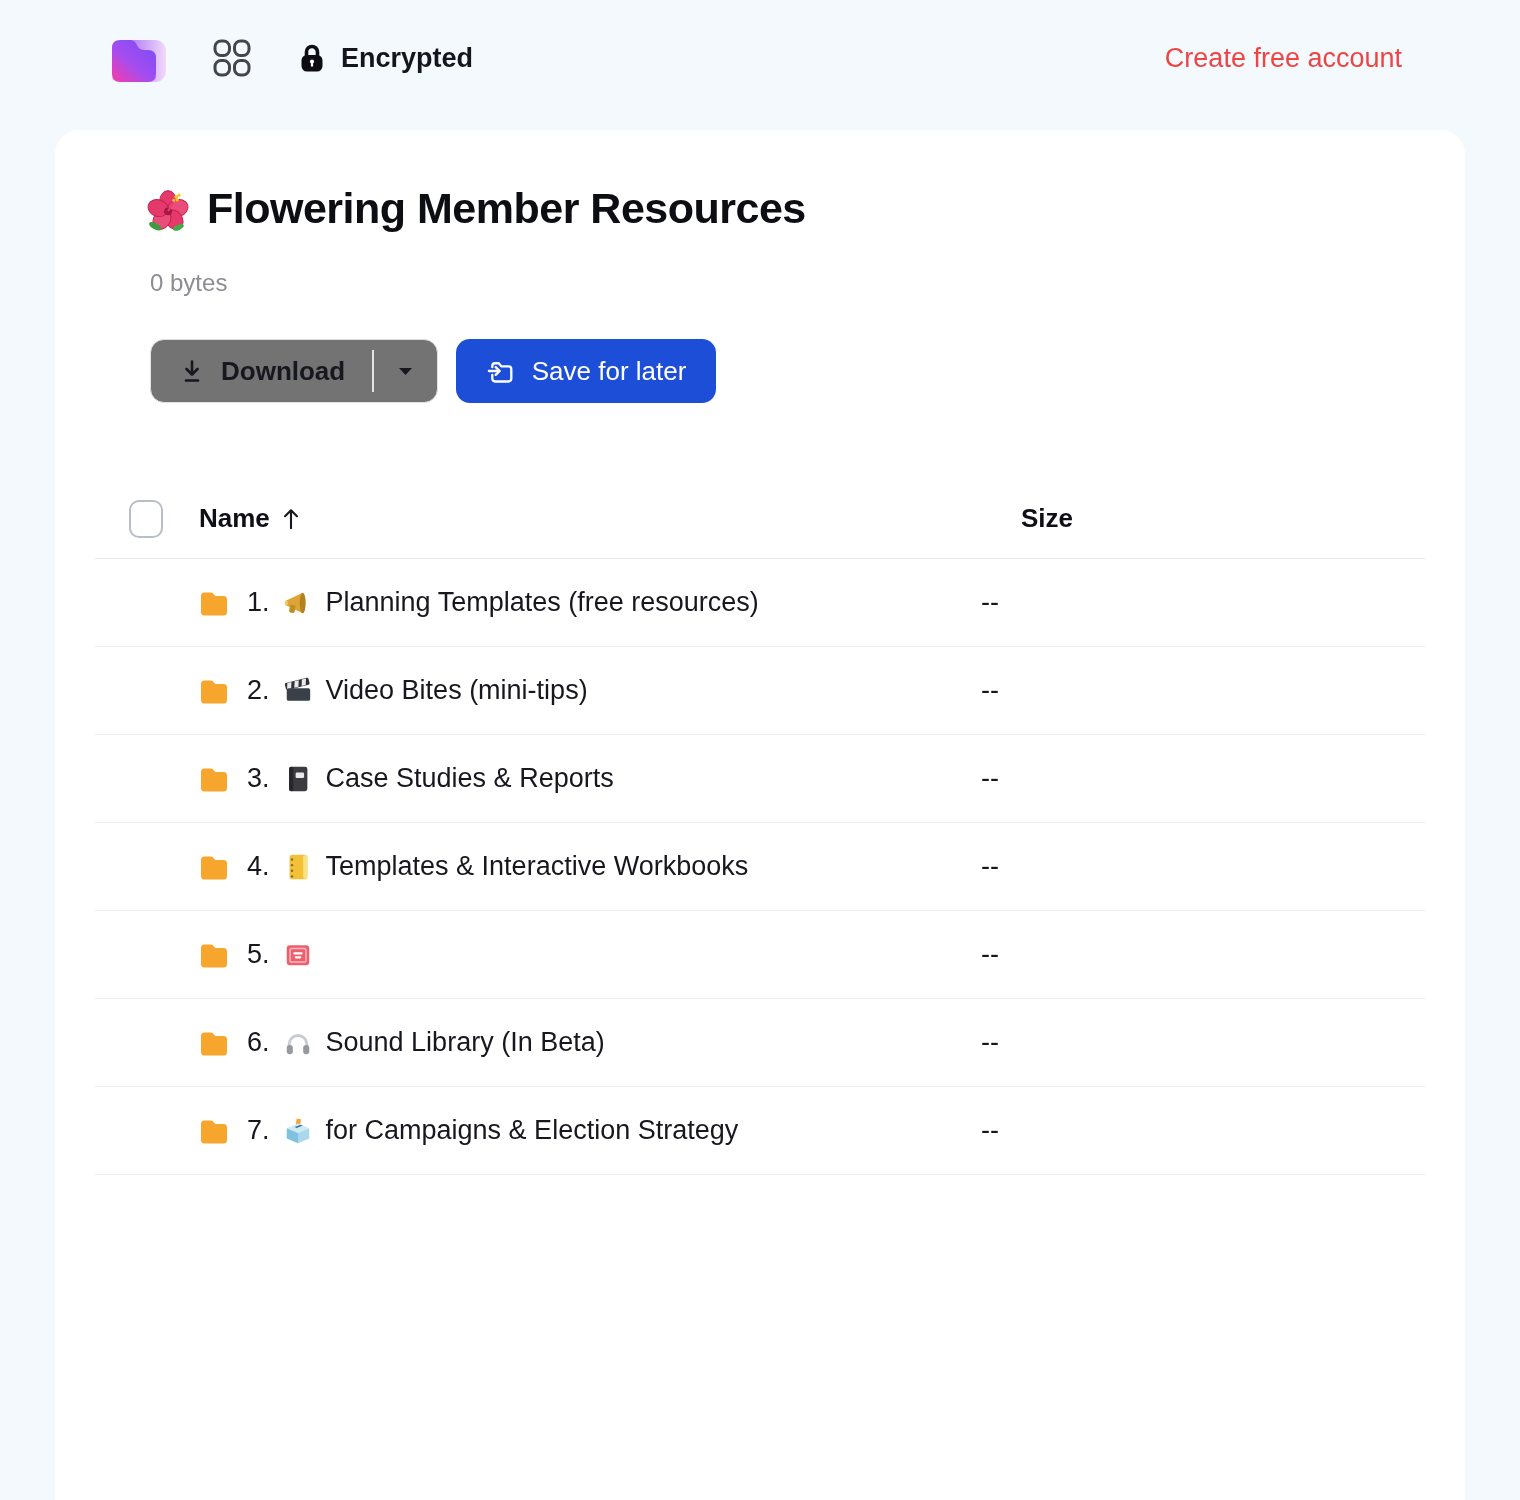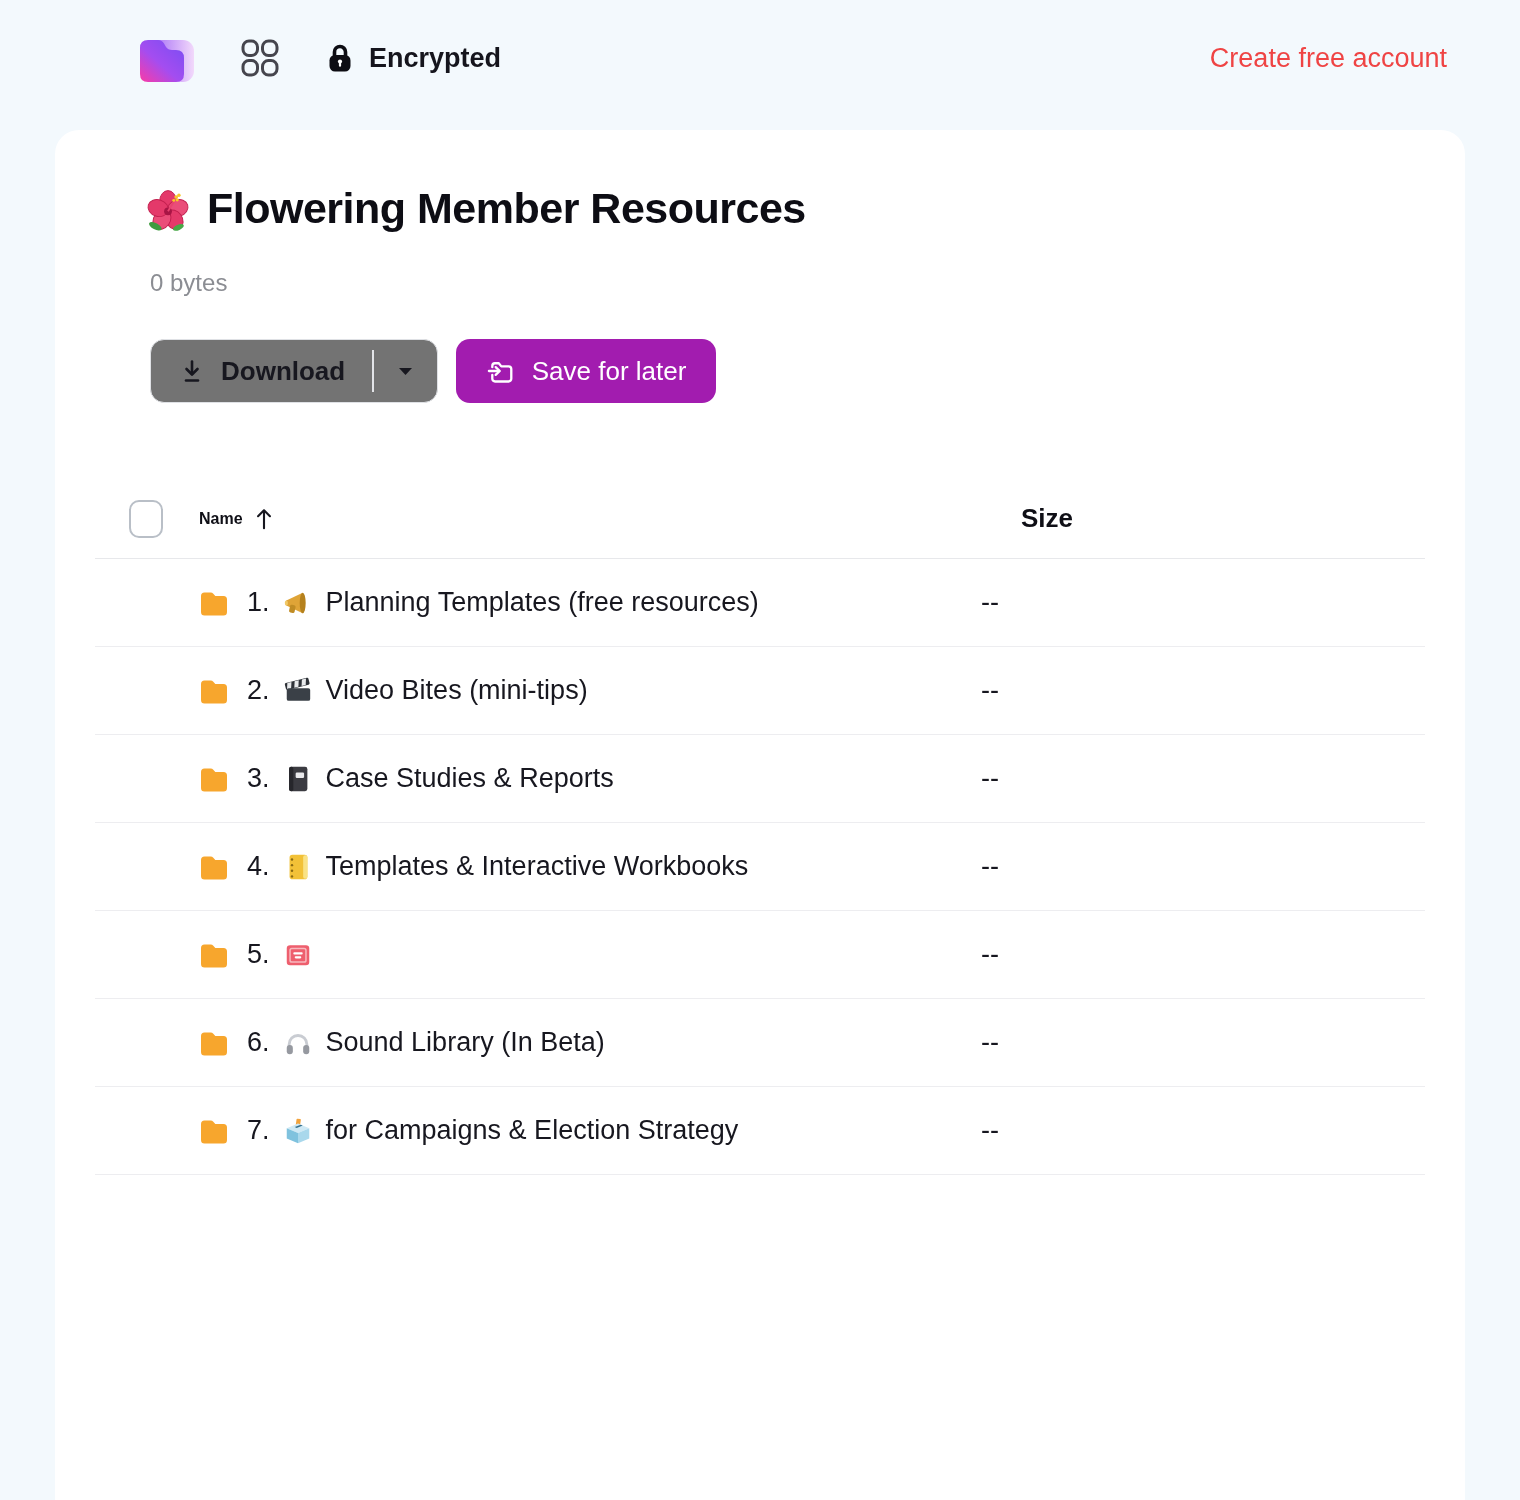--- a/index.html
+++ b/index.html
@@ -11,22 +11,21 @@
     background: #f3f9fd;
     font-family: "Liberation Sans", sans-serif;
     color: #17171f;
   }
 
   
   .app-header {
     height: 116px;
     display: flex;
     align-items: center;
-    padding: 0 73px 0 110px;
-    margin-left: 28px;
+    padding: 0 118px 0 110px;
   }
   .logo-btn { width: 58px; height: 52px; cursor: pointer; }
   .grid-btn {
     margin-left: 44px;
     width: 40px; height: 40px;
     background: none; border: none; padding: 0; cursor: pointer;
     display: flex; align-items: center; justify-content: center;
   }
   .encrypted-badge {
     margin-left: 46px;
@@ -75,21 +74,21 @@
     background: none; border: none;
   }
   .split-divider { width: 1.5px; background: #e3e4e8; margin: 10px 0; }
   .split-caret {
     display: flex; align-items: center; padding: 0 24px;
     background: none; border: none; cursor: pointer;
   }
   .save-btn {
     display: inline-flex; align-items: center; gap: 15px;
     height: 64px; padding: 0 30px;
-    background: #a21caf; color: #fff;
+    background: #1d4ed8; color: #fff;
     font-size: 26px; font-weight: 500;
     font-family: "Liberation Sans", sans-serif;
     border: none; border-radius: 14px; cursor: pointer;
   }
 
   
   .file-table { margin-top: 76px; }
   .t-row {
     display: flex; align-items: center;
     height: 88px;
@@ -102,21 +101,21 @@
     width: 34px; height: 38px; margin-left: 34px;
     border: 2px solid #b9bfc7; border-radius: 10px;
     background: #fff; cursor: pointer; padding: 0;
   }
   .col-name {
     width: 782px; flex: none;
     display: flex; align-items: center; gap: 13px;
     font-size: 27px; color: #17171f;
     white-space: nowrap; overflow: hidden;
   }
-  .t-row.head .col-name { font-size: 16px; font-weight: 700; color: #0f0f16; gap: 10px; cursor: pointer; }
+  .t-row.head .col-name { font-size: 26px; font-weight: 700; color: #0f0f16; gap: 10px; cursor: pointer; }
   .col-size { flex: 1; font-size: 27px; color: #17171f; }
   .t-row.head .col-size { font-size: 26px; font-weight: 700; color: #0f0f16; cursor: pointer; margin-left: 40px; }
   .row-emoji { width: 30px; height: 30px; flex: none; }
   .folder-ic { width: 30px; height: 27px; flex: none; margin-right: 5px; }
   .sort-ic { width: 22px; height: 26px; }
 </style>
 </head>
 <body>
 
 <header class="app-header">

